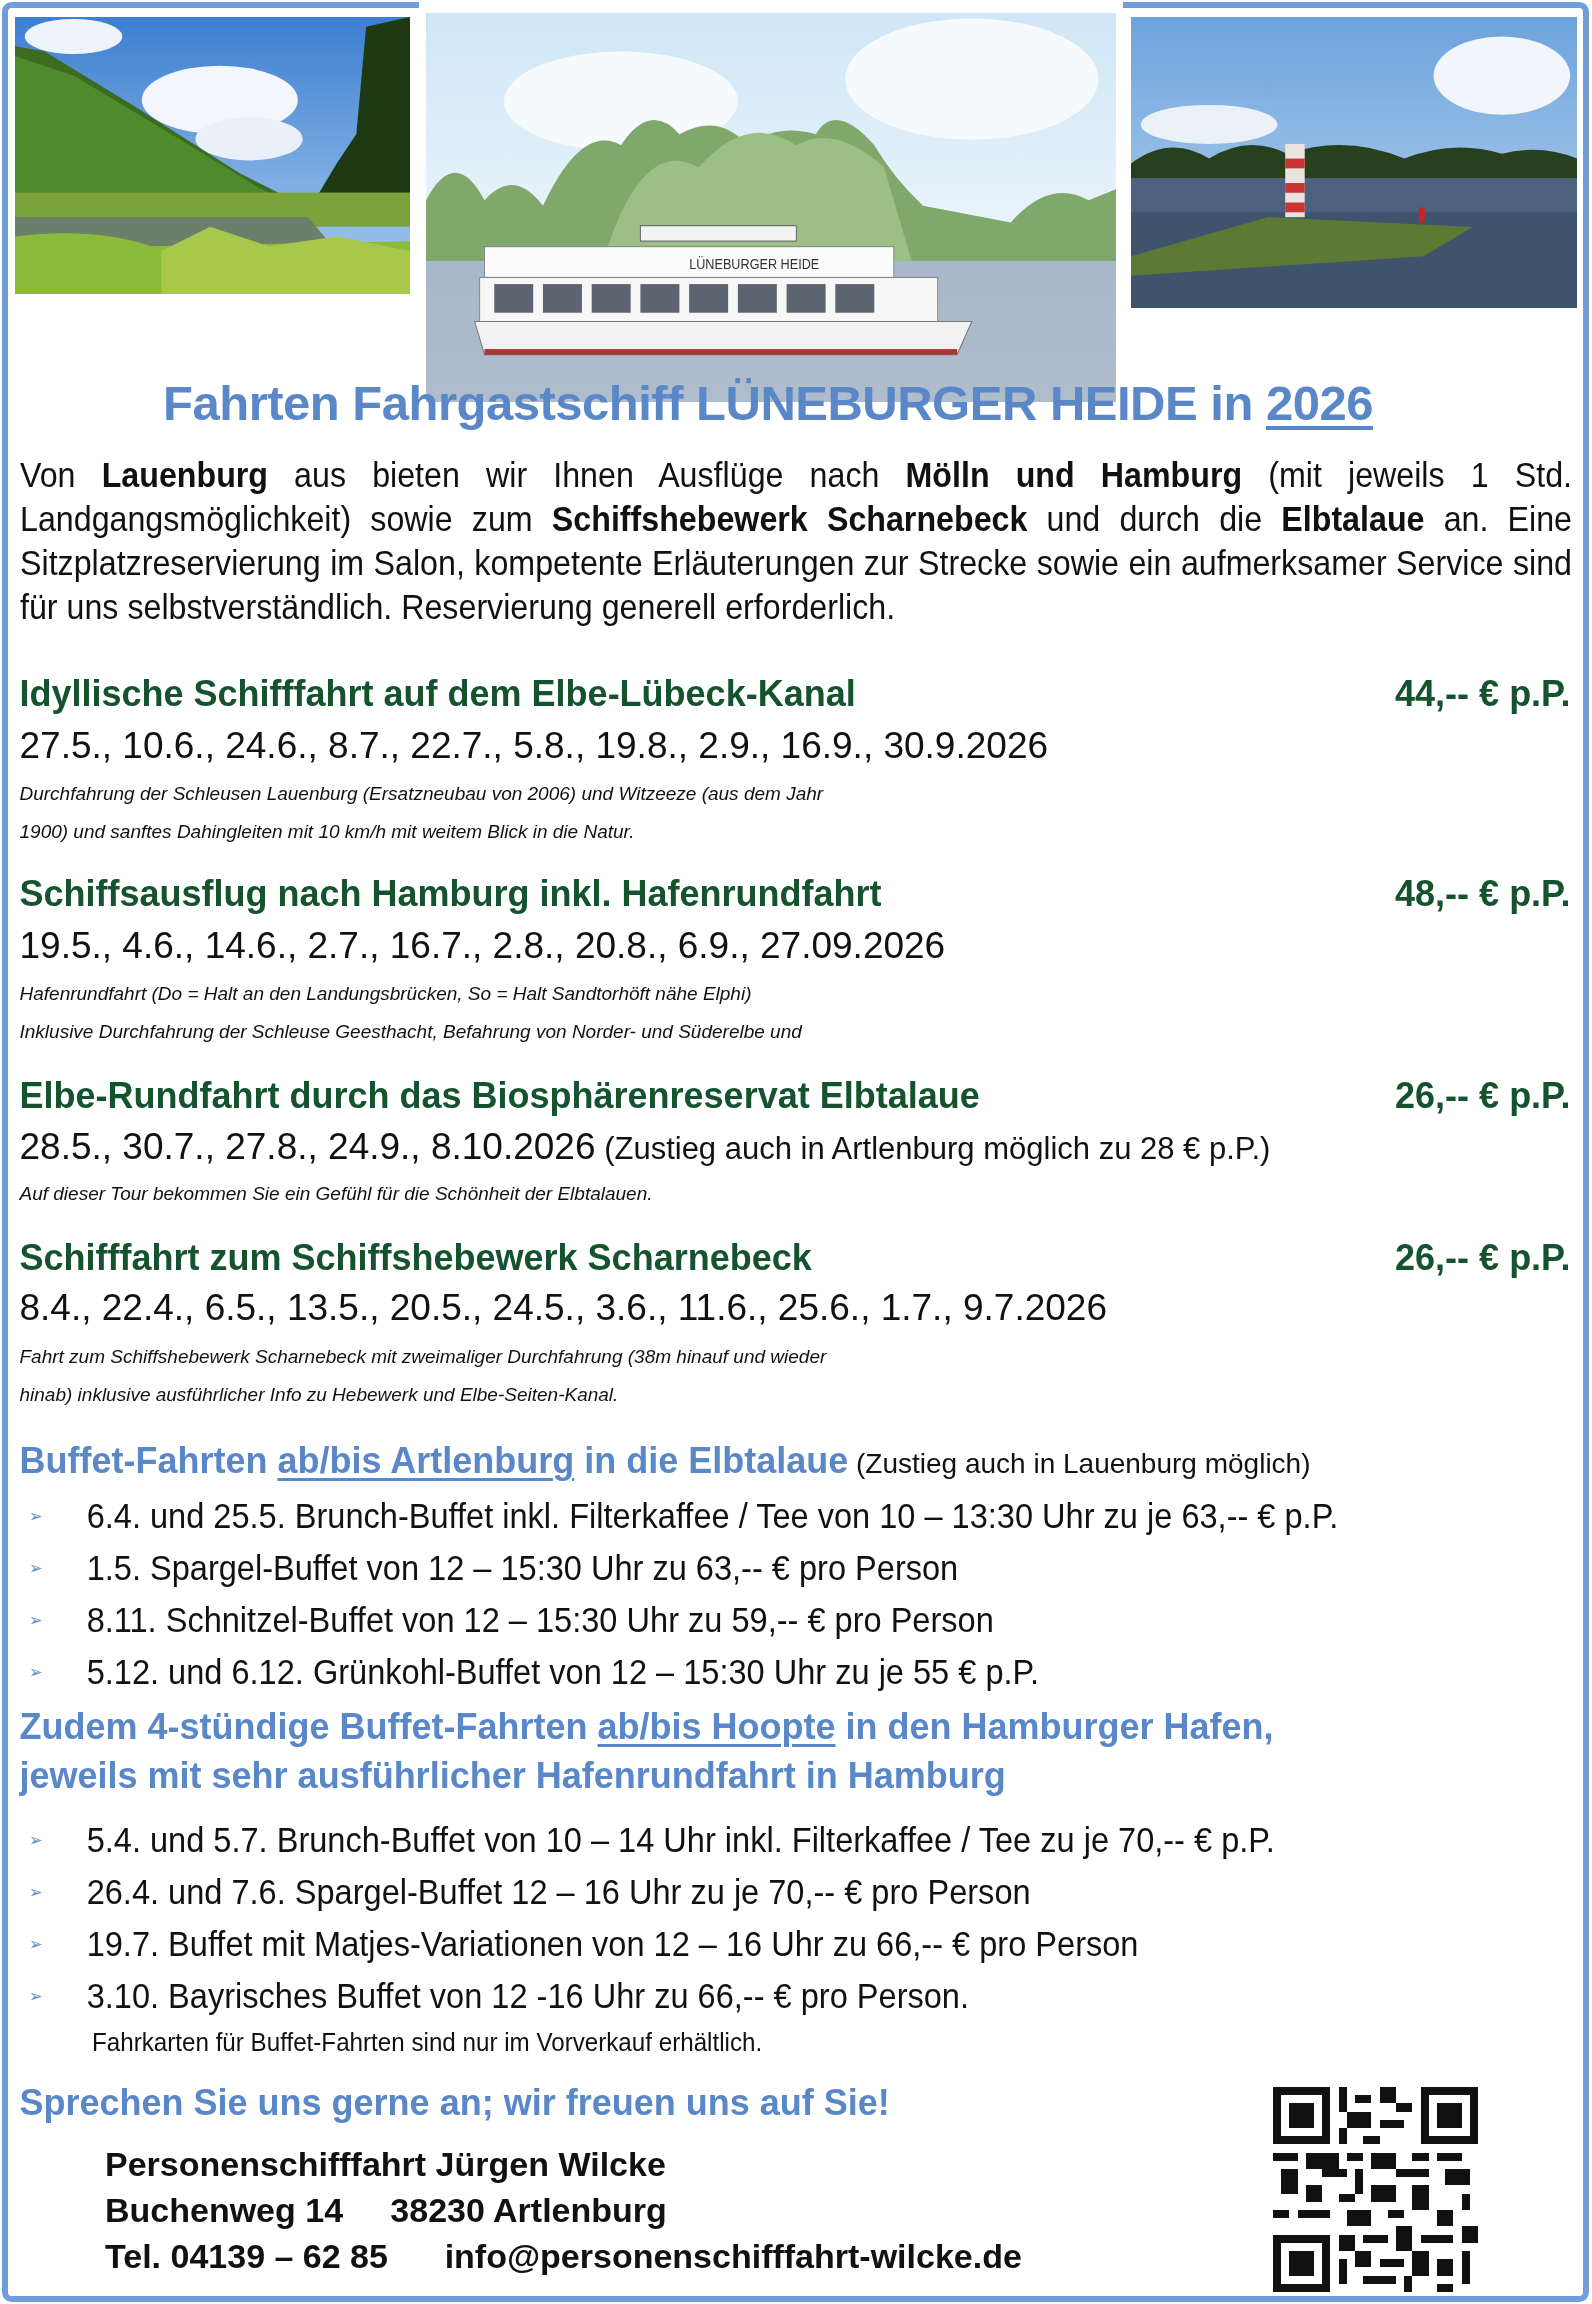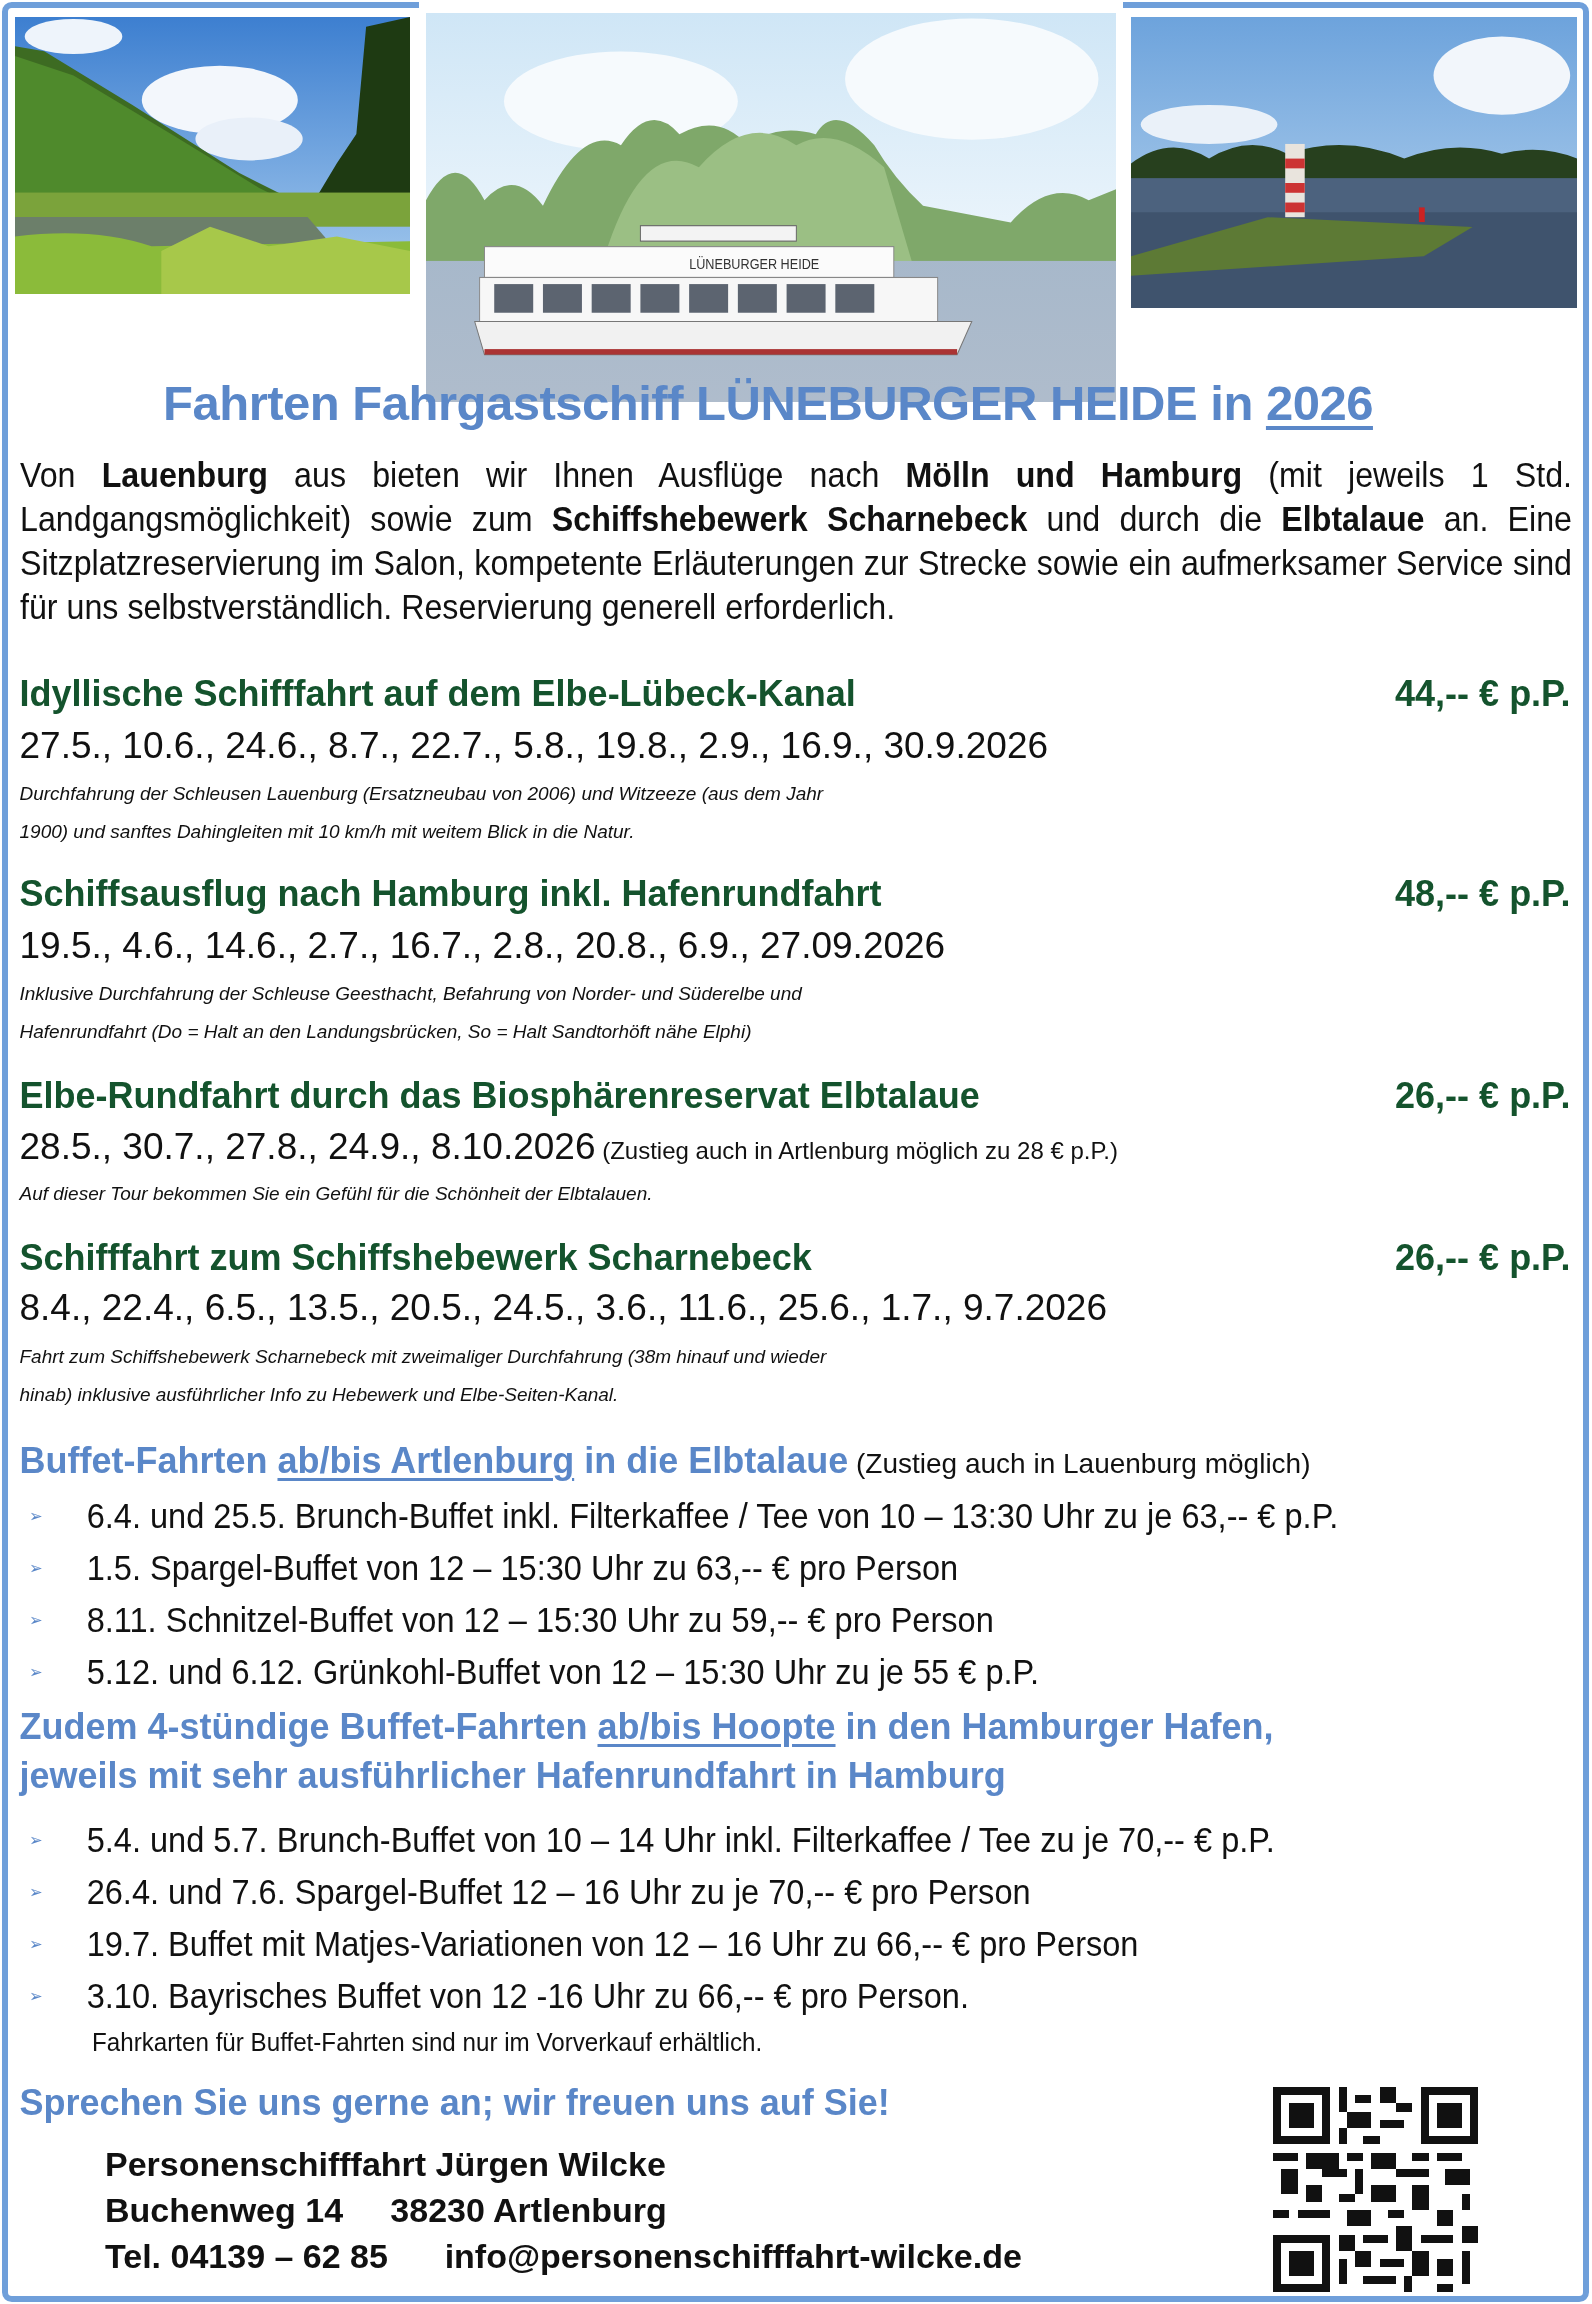--- a/index.html
+++ b/index.html
@@ -18,21 +18,21 @@
   .title u { text-decoration-thickness:3.9px; text-underline-offset:5.9px; }
 
   .intro { position:absolute; left:19.5px; width:1553px; top:453px; font-size:35px;
            line-height:44px; text-align:justify; transform:scaleX(0.92); transform-origin:left top; width:1687px; }
   .intro b { font-weight:bold; }
 
   .sec-head { position:absolute; left:19.5px; width:1551px; font-weight:bold; font-size:36px;
               color:#14532d; white-space:nowrap; }
   .sec-head .price { position:absolute; right:0; top:0; }
   .dates { position:absolute; left:19.5px; font-size:37px; white-space:nowrap; }
-  .dates .note { font-size:24px;text-align:center; }
+  .dates .note { font-size:31px;text-align:center; }
   .desc { position:absolute; left:19.5px; font-size:19px; font-style:italic; line-height:38px; white-space:nowrap; }
 
   .buffet-head { position:absolute; left:19.5px; font-weight:bold; font-size:36px; color:#5a87c8; white-space:nowrap; line-height:49px; }
   .buffet-head u { text-decoration-thickness:2.9px; text-underline-offset:4.9px; }
   .buffet-head .small { font-weight:normal; font-size:28px; color:#111; }
 
   .list { position:absolute; left:29px; margin:0; padding:0; list-style:none; }
   .list li { font-size:35px; height:52px; line-height:52px; white-space:nowrap; transform:scaleX(0.93); transform-origin:left center; }
   .list .bullet { display:inline-block; width:62px; color:#5a87c8; font-size:17.6px; vertical-align:middle; }
   .list .txt { vertical-align:middle; }
@@ -142,22 +142,22 @@
     <div>Durchfahrung der Schleusen Lauenburg (Ersatzneubau von 2006) und Witzeeze (aus dem Jahr</div>
     <div>1900) und sanftes Dahingleiten mit 10 km/h mit weitem Blick in die Natur.</div>
   </div>
 
 <div class="sec-head" style="top:873px;">
   <span>Schiffsausflug nach Hamburg inkl. Hafenrundfahrt</span>
   <span class="price">48,-- € p.P.</span>
 </div>
 <div class="dates" style="top:925px;"><span>19.5., 4.6., 14.6., 2.7., 16.7., 2.8., 20.8., 6.9., 27.09.2026</span></div>
 <div class="desc" style="top:975px;">
+    <div>Hafenrundfahrt (Do = Halt an den Landungsbrücken, So = Halt Sandtorhöft nähe Elphi)</div>
     <div>Inklusive Durchfahrung der Schleuse Geesthacht, Befahrung von Norder- und Süderelbe und</div>
-    <div>Hafenrundfahrt (Do = Halt an den Landungsbrücken, So = Halt Sandtorhöft nähe Elphi)</div>
   </div>
 
 <div class="sec-head" style="top:1075px;">
   <span>Elbe-Rundfahrt durch das Biosphärenreservat Elbtalaue</span>
   <span class="price">26,-- € p.P.</span>
 </div>
 <div class="dates" style="top:1126px;"><span>28.5., 30.7., 27.8., 24.9., 8.10.2026</span><span class="note"> (Zustieg auch in Artlenburg möglich zu 28 € p.P.)</span></div>
 <div class="desc" style="top:1175px;">
     <div>Auf dieser Tour bekommen Sie ein Gefühl für die Schönheit der Elbtalauen.</div>
   </div>

